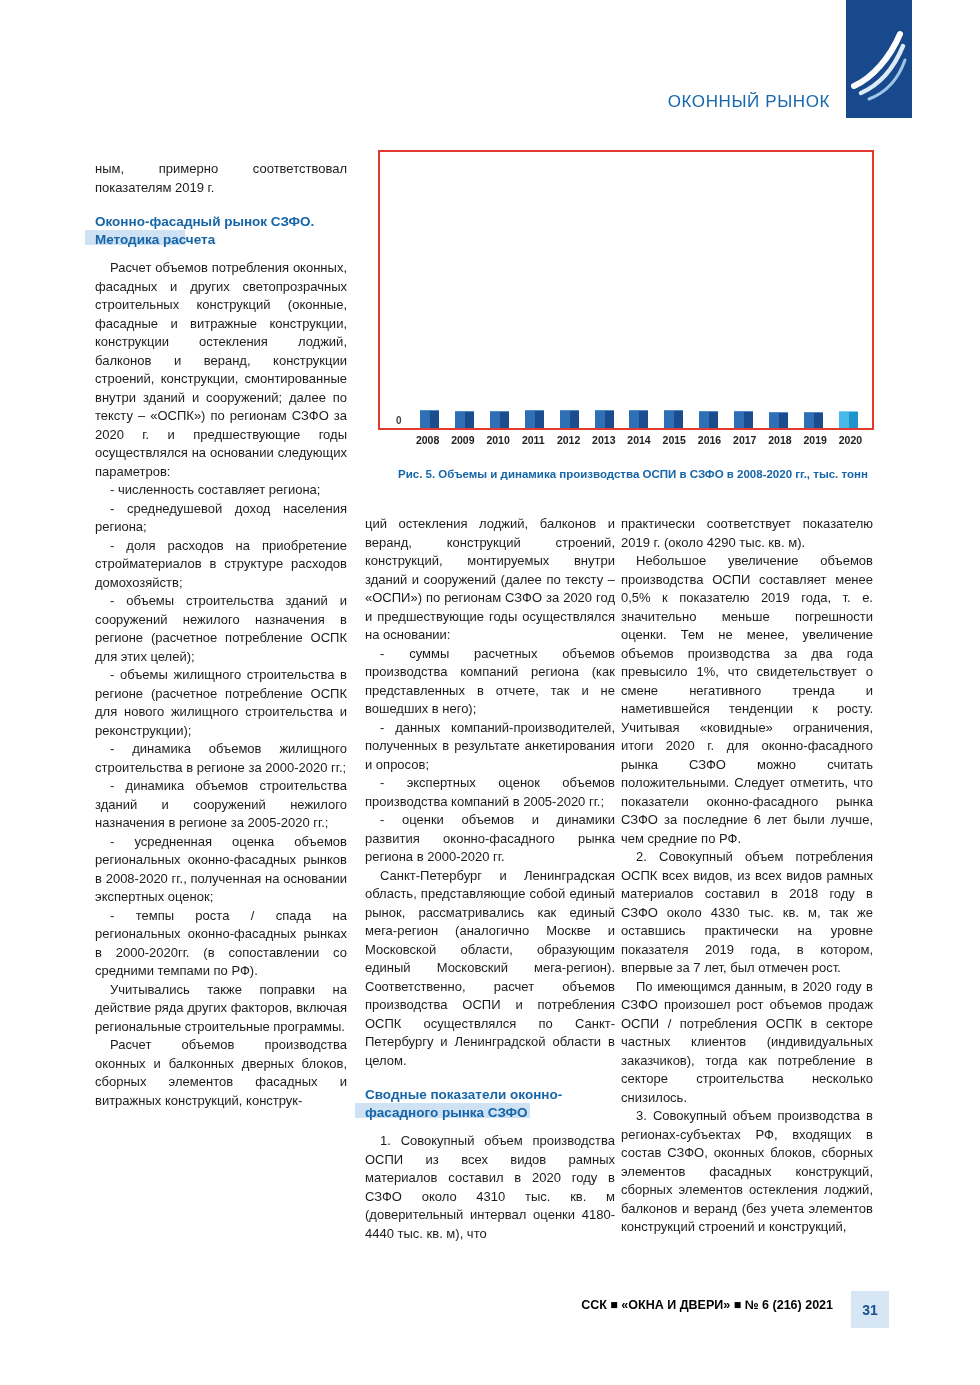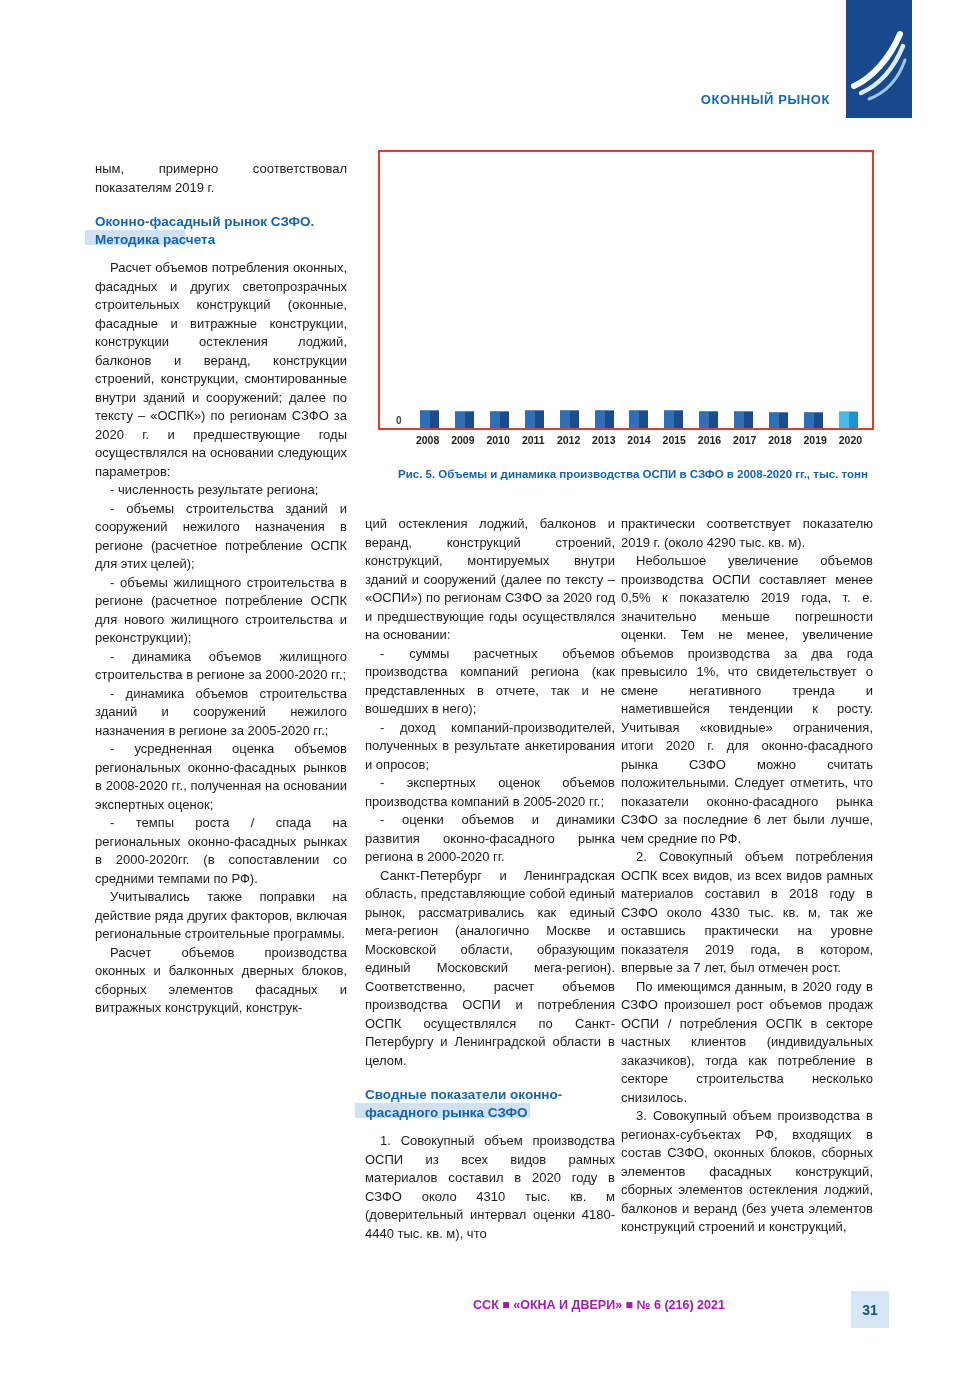--- a/index.html
+++ b/index.html
@@ -15,21 +15,21 @@
   .page { position: absolute; inset: 0; background: #fff; }
 
   
   .logo-box {
     position: absolute; left: 846px; top: 0; width: 66px; height: 118px;
     background: #17498c;
   }
   .logo-box svg { width: 100%; height: 100%; display: block; }
   .header-title {
     position: absolute; right: 150px; top: 92px;
-    color: #1767ac; font-weight: bold; font-size: 13px; letter-spacing: 0.6px;
+    color: #1767ac; font-weight: normal; font-size: 17px; letter-spacing: 0.6px;
     white-space: nowrap;
   }
 
   
   .chart-block { position: absolute; left: 378px; top: 150px; width: 496px; }
   .chart-frame {
     position: relative; width: 100%; height: 280px;
     border: 2px solid #e23b2e; background: #fff;
   }
   .chart-plot {
@@ -72,21 +72,21 @@
     content: ""; position: absolute; z-index: 0;
     left: -10px; top: 17px; height: 15px; background: #cfe2f3;
   }
   .col-heading.hl-a::before { width: 100px; }
   .col-heading.hl-b::before { width: 175px; }
   .col-heading span { position: relative; z-index: 1; }
 
   
   .footer-text {
     position: absolute; top: 1298px; left: 365px; width: 468px;
-    text-align: center; font-size: 12.5px; font-weight: bold; color: #a21caf;
+    text-align: right; font-size: 12.5px; font-weight: bold; color: #000000;
     white-space: nowrap;
   }
   .page-badge {
     position: absolute; left: 851px; top: 1291px; width: 38px; height: 37px;
     background: #d7e6f4; display: flex; align-items: center; justify-content: center;
     font-weight: bold; font-size: 14px; color: #15508f;
   }
 </style>
 </head>
 <body>
@@ -168,37 +168,39 @@
 
   <div class="col col-left">
     <div>
         <p class="para no-indent">ным, примерно соответствовал показателям 2019 г.</p>
       </div>
     <h3 class="col-heading hl-a">
       <span>Оконно-фасадный рынок СЗФО. Методика расчета</span>
     </h3>
     <div>
         <p class="para">Расчет объемов потребления оконных, фасадных и других светопрозрачных строительных конструкций (оконные, фасадные и витражные конструкции, конструкции остекления лоджий, балконов и веранд, конструкции строений, конструкции, смонтированные внутри зданий и сооружений; далее по тексту – «ОСПК») по регионам СЗФО за 2020 г. и предшествующие годы осуществлялся на основании следующих параметров:</p>
-        <p class="para">- численность результате региона;</p>
+        <p class="para">- численность составляет региона;</p>
+        <p class="para">- среднедушевой доход населения региона;</p>
+        <p class="para">- доля расходов на приобретение стройматериалов в структуре расходов домохозяйств;</p>
         <p class="para">- объемы строительства зданий и сооружений нежилого назначения в регионе (расчетное потребление ОСПК для этих целей);</p>
         <p class="para">- объемы жилищного строительства в регионе (расчетное потребление ОСПК для нового жилищного строительства и реконструкции);</p>
         <p class="para">- динамика объемов жилищного строительства в регионе за 2000-2020 гг.;</p>
         <p class="para">- динамика объемов строительства зданий и сооружений нежилого назначения в регионе за 2005-2020 гг.;</p>
         <p class="para">- усредненная оценка объемов региональных оконно-фасадных рынков в 2008-2020 гг., полученная на основании экспертных оценок;</p>
         <p class="para">- темпы роста / спада на региональных оконно-фасадных рынках в 2000-2020гг. (в сопоставлении со средними темпами по РФ).</p>
         <p class="para">Учитывались также поправки на действие ряда других факторов, включая региональные строительные программы.</p>
         <p class="para">Расчет объемов производства оконных и балконных дверных блоков, сборных элементов фасадных и витражных конструкций, конструк-</p>
       </div>
   </div>
 
   <div class="col col-mid">
     <div>
         <p class="para no-indent">ций остекления лоджий, балконов и веранд, конструкций строений, конструкций, монтируемых внутри зданий и сооружений (далее по тексту – «ОСПИ») по регионам СЗФО за 2020 год и предшествующие годы осуществлялся на основании:</p>
         <p class="para">- суммы расчетных объемов производства компаний региона (как представленных в отчете, так и не вошедших в него);</p>
-        <p class="para">- доход компаний-производителей, полученных в результате анкетирования и опросов;</p>
+        <p class="para">- данных компаний-производителей, полученных в результате анкетирования и опросов;</p>
         <p class="para">- экспертных оценок объемов производства компаний в 2005-2020 гг.;</p>
         <p class="para">- оценки объемов и динамики развития оконно-фасадного рынка региона в 2000-2020 гг.</p>
         <p class="para">Санкт-Петербург и Ленинградская область, представляющие собой единый рынок, рассматривались как единый мега-регион (аналогично Москве и Московской области, образующим единый Московский мега-регион). Соответственно, расчет объемов производства ОСПИ и потребления ОСПК осуществлялся по Санкт-Петербургу и Ленинградской области в целом.</p>
       </div>
     <h3 class="col-heading hl-b">
       <span>Сводные показатели оконно-фасадного рынка СЗФО</span>
     </h3>
     <div>
         <p class="para">1. Совокупный объем производства ОСПИ из всех видов рамных материалов составил в 2020 году в СЗФО около 4310 тыс. кв. м (доверительный интервал оценки 4180-4440 тыс. кв. м), что</p>
       </div>

